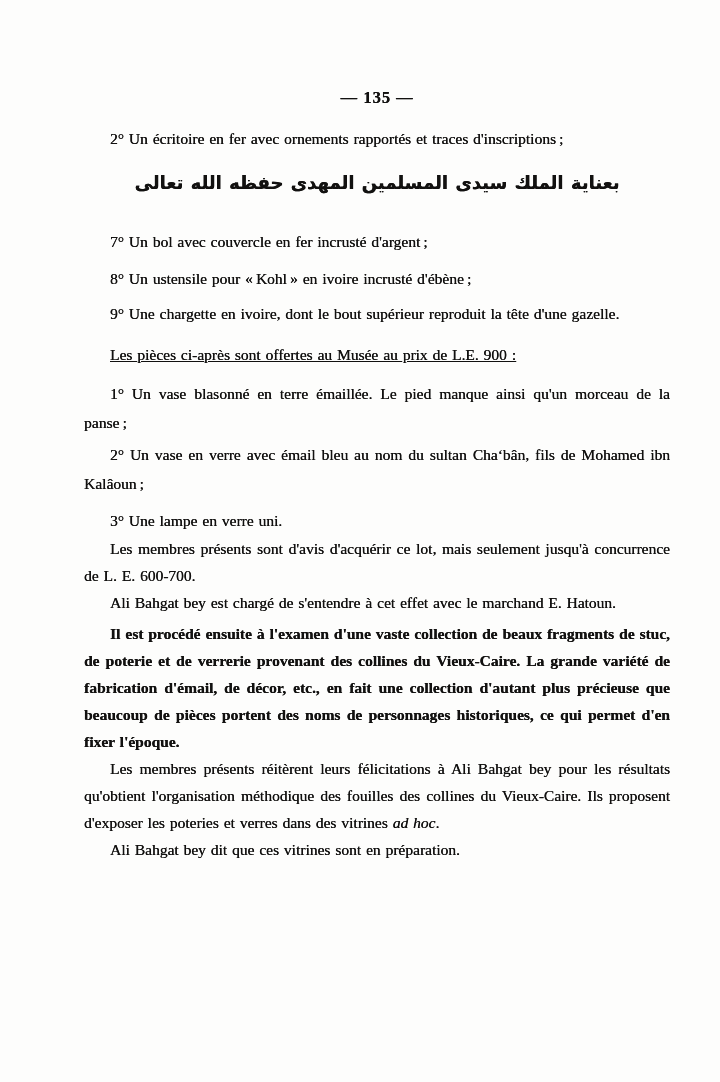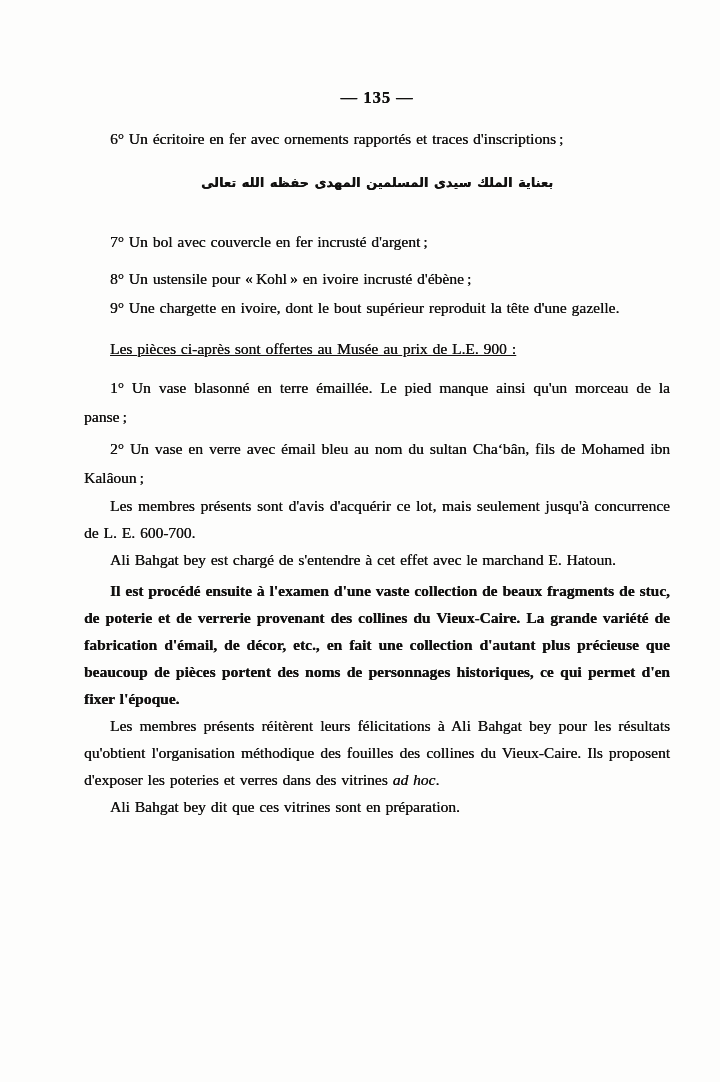--- a/index.html
+++ b/index.html
@@ -33,60 +33,61 @@
     text-shadow: 0.25px 0 0 currentColor; 
     word-spacing: 1px;
   }
   .dense { line-height: 27px; }
   .arabic {
     margin: 14px 0 0 0;
     text-align: center;
     text-indent: 0;
     direction: rtl;
     font-family: "DejaVu Sans", sans-serif;
-    font-size: 13px;
+    font-size: 18px;
     font-weight: bold;
     line-height: 32px;
     text-shadow: 0.3px 0 0 currentColor;
   }
   .it { font-style: italic; }
   .mt3  { margin-top: 3px; }
   .mt4  { margin-top: 4px; font-weight: bold; }
-  .mt6  { }
+  .mt6  { margin-top: 6px; }
   .mt8  { margin-top: 8px; }
   .mt9  { margin-top: 9px; }
   .mt10 { margin-top: 10px; }
   .mt12 { margin-top: 12px; text-decoration: underline; }
   .mt16 { margin-top: 16px; }
   .mt18 { margin-top: 28px; }
 </style>
 </head>
 <body>
 
 <div class="page">
 
   <div class="page-header">— 135 —</div>
 
-  <p class="p mt16">6° Un écritoire en fer avec ornements rapportés et traces d'inscriptions ;</p>
+  <p class="p mt16">2° Un écritoire en fer avec ornements rapportés et traces d'inscriptions ;</p>
 
 
   <p class="p arabic" dir="rtl" lang="ar">بعناية الملك سيدى المسلمين المهدى حفظه الله تعالى</p>
 
   <p class="p mt18">7° Un bol avec couvercle en fer incrusté d'argent ;</p>
 
   <p class="p mt8">8° Un ustensile pour « Kohl » en ivoire incrusté d'ébène ;</p>
 
   <p class="p mt6">9° Une chargette en ivoire, dont le bout supérieur reproduit la tête d'une gazelle.</p>
 
   <p class="p mt12">Les pièces ci-après sont offertes au Musée au prix de L.E. 900&nbsp;:</p>
 
   <p class="p mt10">1° Un vase blasonné en terre émaillée. Le pied manque ainsi qu'un morceau de la panse ;</p>
 
   <p class="p mt3">2° Un vase en verre avec émail bleu au nom du sultan Chaʻbân, fils de Mohamed ibn Kalâoun ;</p>
 
+  <p class="p mt8">3° Une lampe en verre uni.</p>
 
   <p class="p dense">Les membres présents sont d'avis d'acquérir ce lot, mais seulement jusqu'à concurrence de L. E. 600-700.</p>
 
   <p class="p dense">Ali Bahgat bey est chargé de s'entendre à cet effet avec le marchand E. Hatoun.</p>
 
   <p class="p dense mt4">Il est procédé ensuite à l'examen d'une vaste collection de beaux fragments de stuc, de poterie et de verrerie provenant des collines du Vieux-Caire. La grande variété de fabrication d'émail, de décor, etc., en fait une collection d'autant plus précieuse que beaucoup de pièces portent des noms de personnages historiques, ce qui permet d'en fixer l'époque.</p>
 
   <p class="p dense"><span>Les membres présents réitèrent leurs félicitations à Ali Bahgat bey pour les résultats qu'obtient l'organisation méthodique des fouilles des collines du Vieux-Caire. Ils proposent d'exposer les poteries et verres dans des vitrines </span><span class="it">ad hoc</span><span>.</span></p>
 
   <p class="p dense">Ali Bahgat bey dit que ces vitrines sont en préparation.</p>

